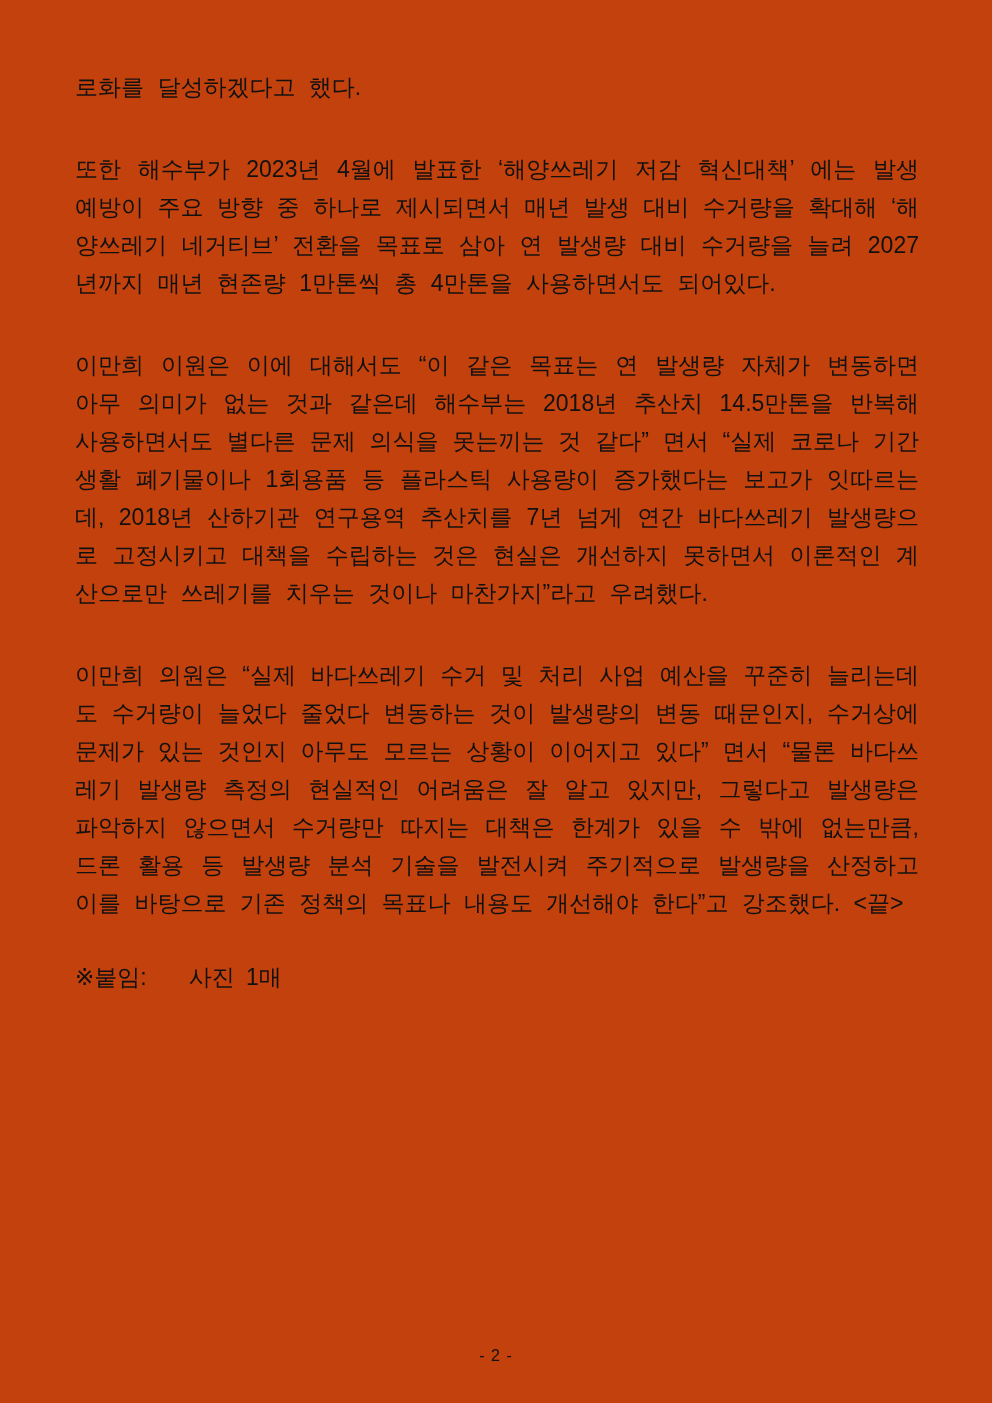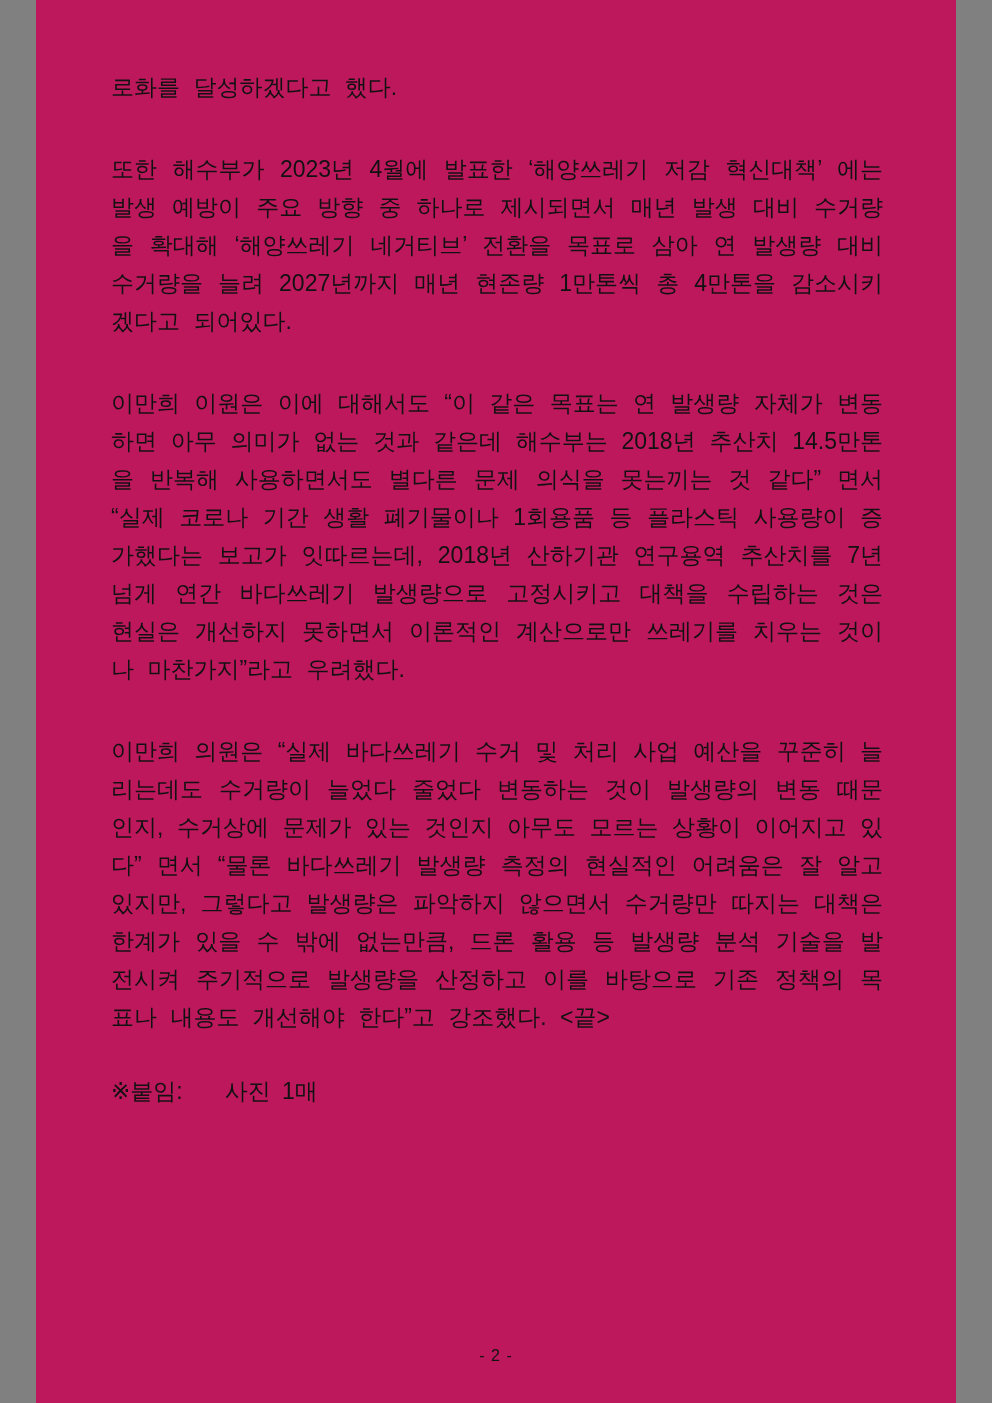--- a/index.html
+++ b/index.html
@@ -1,22 +1,22 @@
 <!DOCTYPE html>
 <html><head>
 <meta charset="utf-8">
 <style>
   * { margin: 0; padding: 0; box-sizing: border-box; }
   html, body { background: #808080; }
   .page {
     position: relative;
-    width: 920px;
+    width: 992px;
     height: 1403px;
     margin: 0 auto;
-    background: #be185d;
+    background: #c2410c;
     font-family: "Liberation Sans", "DejaVu Sans", sans-serif;
     color: #111111;
     overflow: hidden;
   }
   .content {
     position: absolute;
     top: 68px;
     left: 75px;
     right: 73px;
   }
@@ -52,21 +52,21 @@
     letter-spacing: 1px;
     color: #111111;
   }
 </style>
 </head>
 <body>
 
 <div class="page">
   <main class="content">
     <p class="body-par">로화를 달성하겠다고 했다.</p>
-    <p class="body-par">또한 해수부가 2023년 4월에 발표한 ‘해양쓰레기 저감 혁신대책’ 에는 발생 예방이 주요 방향 중 하나로 제시되면서 매년 발생 대비 수거량을 확대해 ‘해양쓰레기 네거티브’ 전환을 목표로 삼아 연 발생량 대비 수거량을 늘려 2027년까지 매년 현존량 1만톤씩 총 4만톤을 감소시키겠다고 되어있다.</p>
+    <p class="body-par">또한 해수부가 2023년 4월에 발표한 ‘해양쓰레기 저감 혁신대책’ 에는 발생 예방이 주요 방향 중 하나로 제시되면서 매년 발생 대비 수거량을 확대해 ‘해양쓰레기 네거티브’ 전환을 목표로 삼아 연 발생량 대비 수거량을 늘려 2027년까지 매년 현존량 1만톤씩 총 4만톤을 사용하면서도 되어있다.</p>
     <p class="body-par">이만희 이원은 이에 대해서도 “이 같은 목표는 연 발생량 자체가 변동하면 아무 의미가 없는 것과 같은데 해수부는 2018년 추산치 14.5만톤을 반복해 사용하면서도 별다른 문제 의식을 못는끼는 것 같다” 면서 “실제 코로나 기간 생활 폐기물이나 1회용품 등 플라스틱 사용량이 증가했다는 보고가 잇따르는데, 2018년 산하기관 연구용역 추산치를 7년 넘게 연간 바다쓰레기 발생량으로 고정시키고 대책을 수립하는 것은 현실은 개선하지 못하면서 이론적인 계산으로만 쓰레기를 치우는 것이나 마찬가지”라고 우려했다.</p>
     <p class="body-par">이만희 의원은 “실제 바다쓰레기 수거 및 처리 사업 예산을 꾸준히 늘리는데도 수거량이 늘었다 줄었다 변동하는 것이 발생량의 변동 때문인지, 수거상에 문제가 있는 것인지 아무도 모르는 상황이 이어지고 있다” 면서 “물론 바다쓰레기 발생량 측정의 현실적인 어려움은 잘 알고 있지만, 그렇다고 발생량은 파악하지 않으면서 수거량만 따지는 대책은 한계가 있을 수 밖에 없는만큼, 드론 활용 등 발생량 분석 기술을 발전시켜 주기적으로 발생량을 산정하고 이를 바탕으로 기존 정책의 목표나 내용도 개선해야 한다”고 강조했다. &lt;끝&gt;</p>
 
     <div class="attachment">
       <span class="att-label">※붙임:</span>
       <span class="att-value">사진 1매</span>
     </div>
   </main>
 
   <footer class="page-footer">

